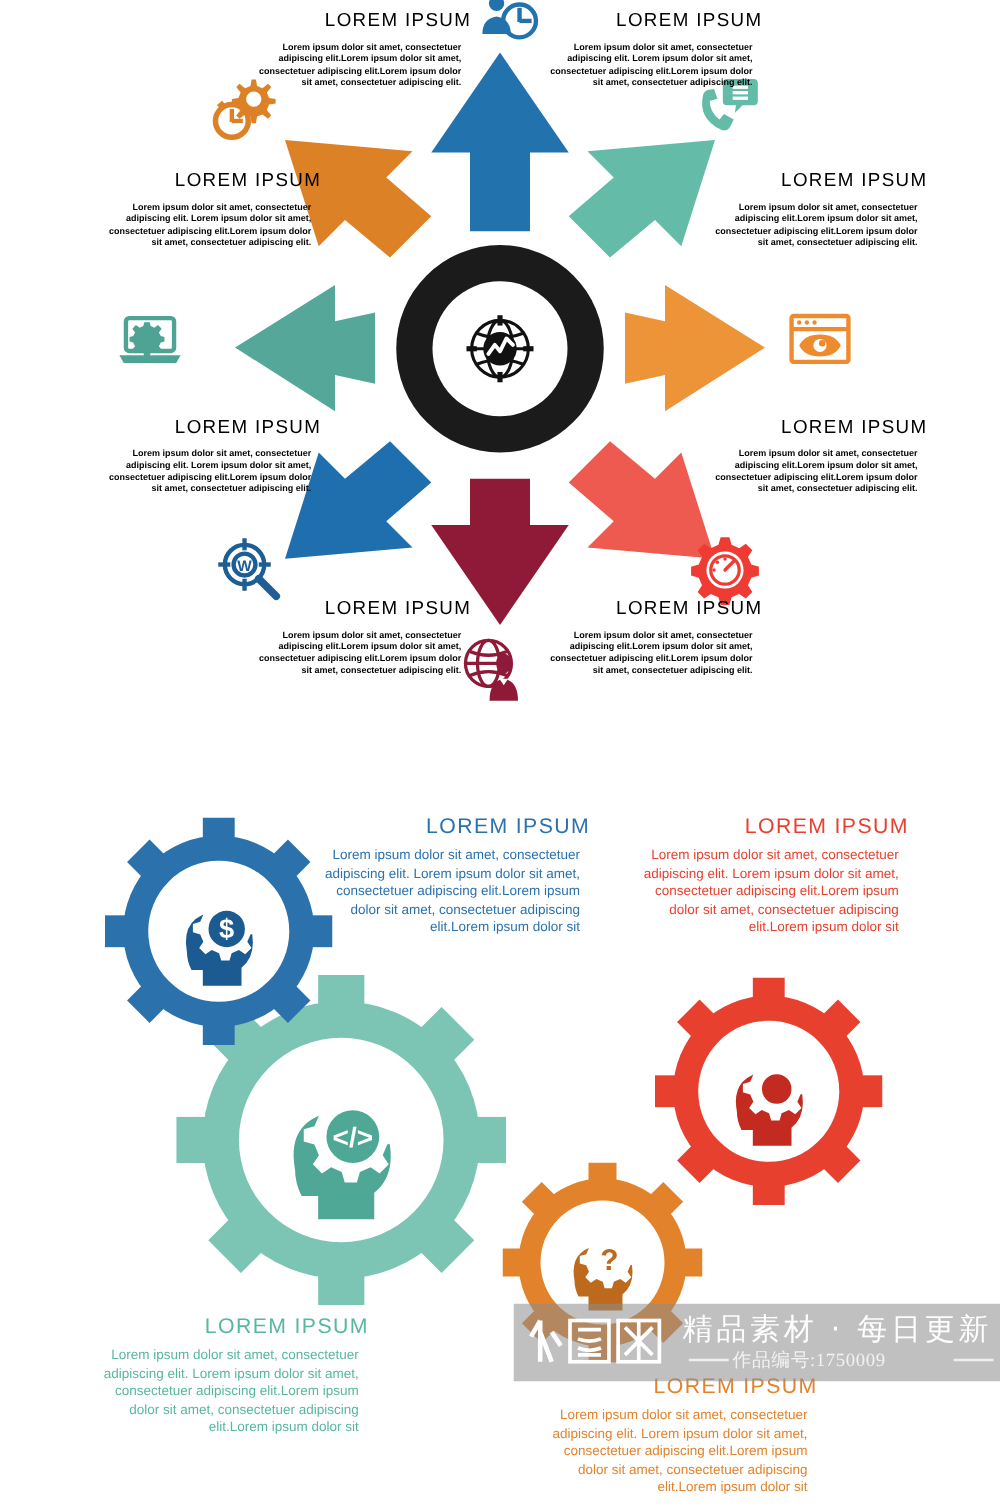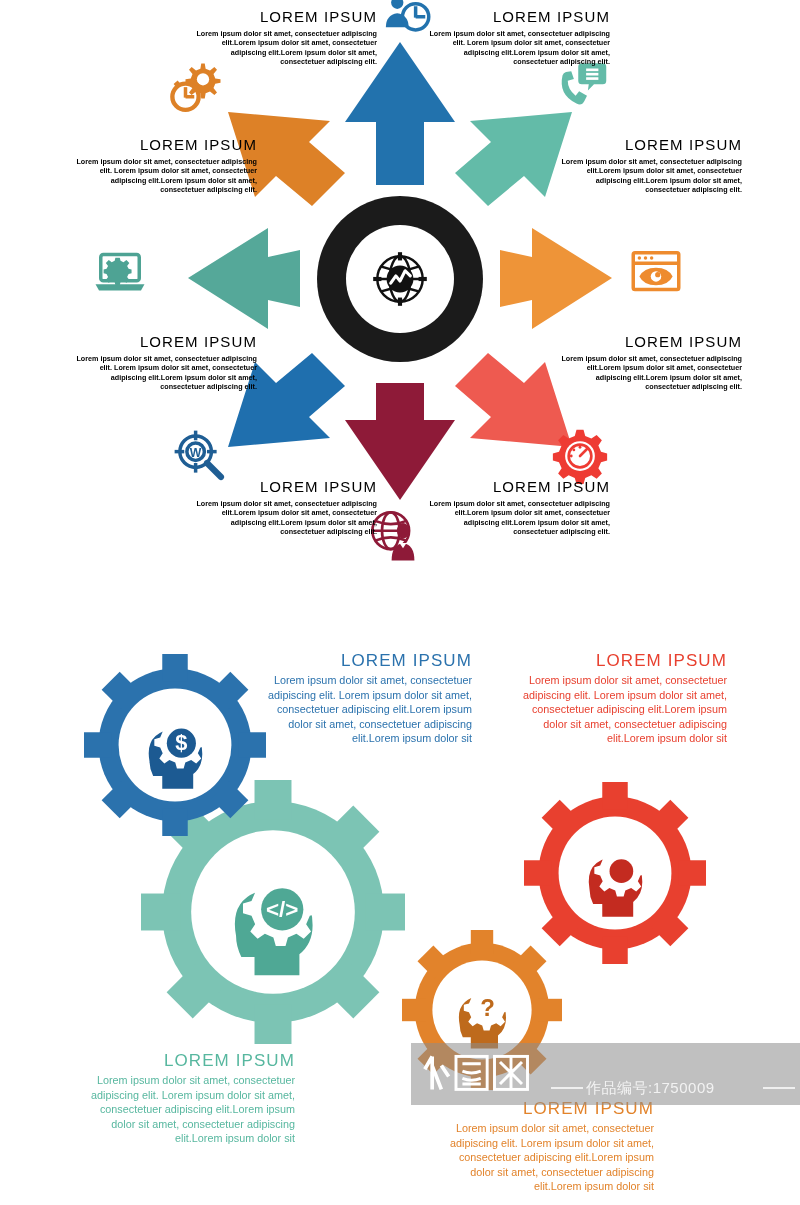--- a/index.html
+++ b/index.html
@@ -10,21 +10,21 @@
   }
   .stage{position:absolute;left:0;top:0;width:800px;height:1205px;}
 
   
   .tblock{position:absolute;text-align:right;}
   .tblock .hd{
     font-size:15px;letter-spacing:1.1px;font-weight:400;
     line-height:17px;margin:0 0 4px 0;white-space:nowrap;
   }
   .tblock .bd{
-    font-size:7.2px;line-height:9.4px;font-weight:700;margin:0;
+    font-size:7.2px;line-height:9.4px;font-weight:700;margin:8px;
   }
 
   
   .arrowwrap{position:absolute;left:0;top:0;width:800px;height:600px;}
 
   
   .hub{
     position:absolute;left:317px;top:196px;width:166px;height:166px;
     border-radius:50%;background:#1b1b1b;
   }
@@ -48,21 +48,21 @@
     position:absolute;left:12px;top:6px;width:110px;height:46px;
   }
   .wm-cn{
     position:absolute;left:135px;top:4px;
     font-size:24px;color:#fdfdfd;letter-spacing:3px;
     font-family:"DejaVu Sans",sans-serif;white-space:nowrap;
   }
   .wm-no{
     position:absolute;left:175px;top:36px;
     font-size:15px;color:#f2f2f2;letter-spacing:.5px;
-    font-family:Liberation Sans, sans-serif;white-space:nowrap;
+    font-family:Liberation Serif, serif;white-space:nowrap;
   }
   .wm-dash{position:absolute;height:2px;background:rgba(255,255,255,.75);top:44px;}
 </style>
 </head>
 <body>
 
 <div class="stage">
 
   <div class="arrowwrap">
     <svg width="800" height="600" viewBox="0 0 800 600">
@@ -372,18 +372,19 @@
   <div class="wm">
     <svg class="wm-logo" viewBox="0 0 120 50">
       <g fill="none" stroke="#ffffff" stroke-width="3.2">
         <path d="M10 8 L10 44 M10 8 L2 22 M10 18 L20 44 M20 18 L28 30" stroke-width="4"></path>
         <rect x="36" y="8" width="34" height="36"></rect>
         <path d="M43 16 h20 M43 24 q10 4 20 0 M43 32 q10 4 20 0 M43 38 h20"></path>
         <rect x="78" y="8" width="36" height="36"></rect>
         <path d="M84 14 L108 38 M108 14 L84 38 M96 8 L96 44"></path>
       </g>
     </svg>
+    <div class="wm-cn">精品素材 · 每日更新</div>
     <div class="wm-dash" style="left:140px;width:32px;"></div>
     <div class="wm-no">作品编号:1750009</div>
     <div class="wm-dash" style="left:352px;width:32px;"></div>
   </div>
 
 </div>
 
 </body></html>

